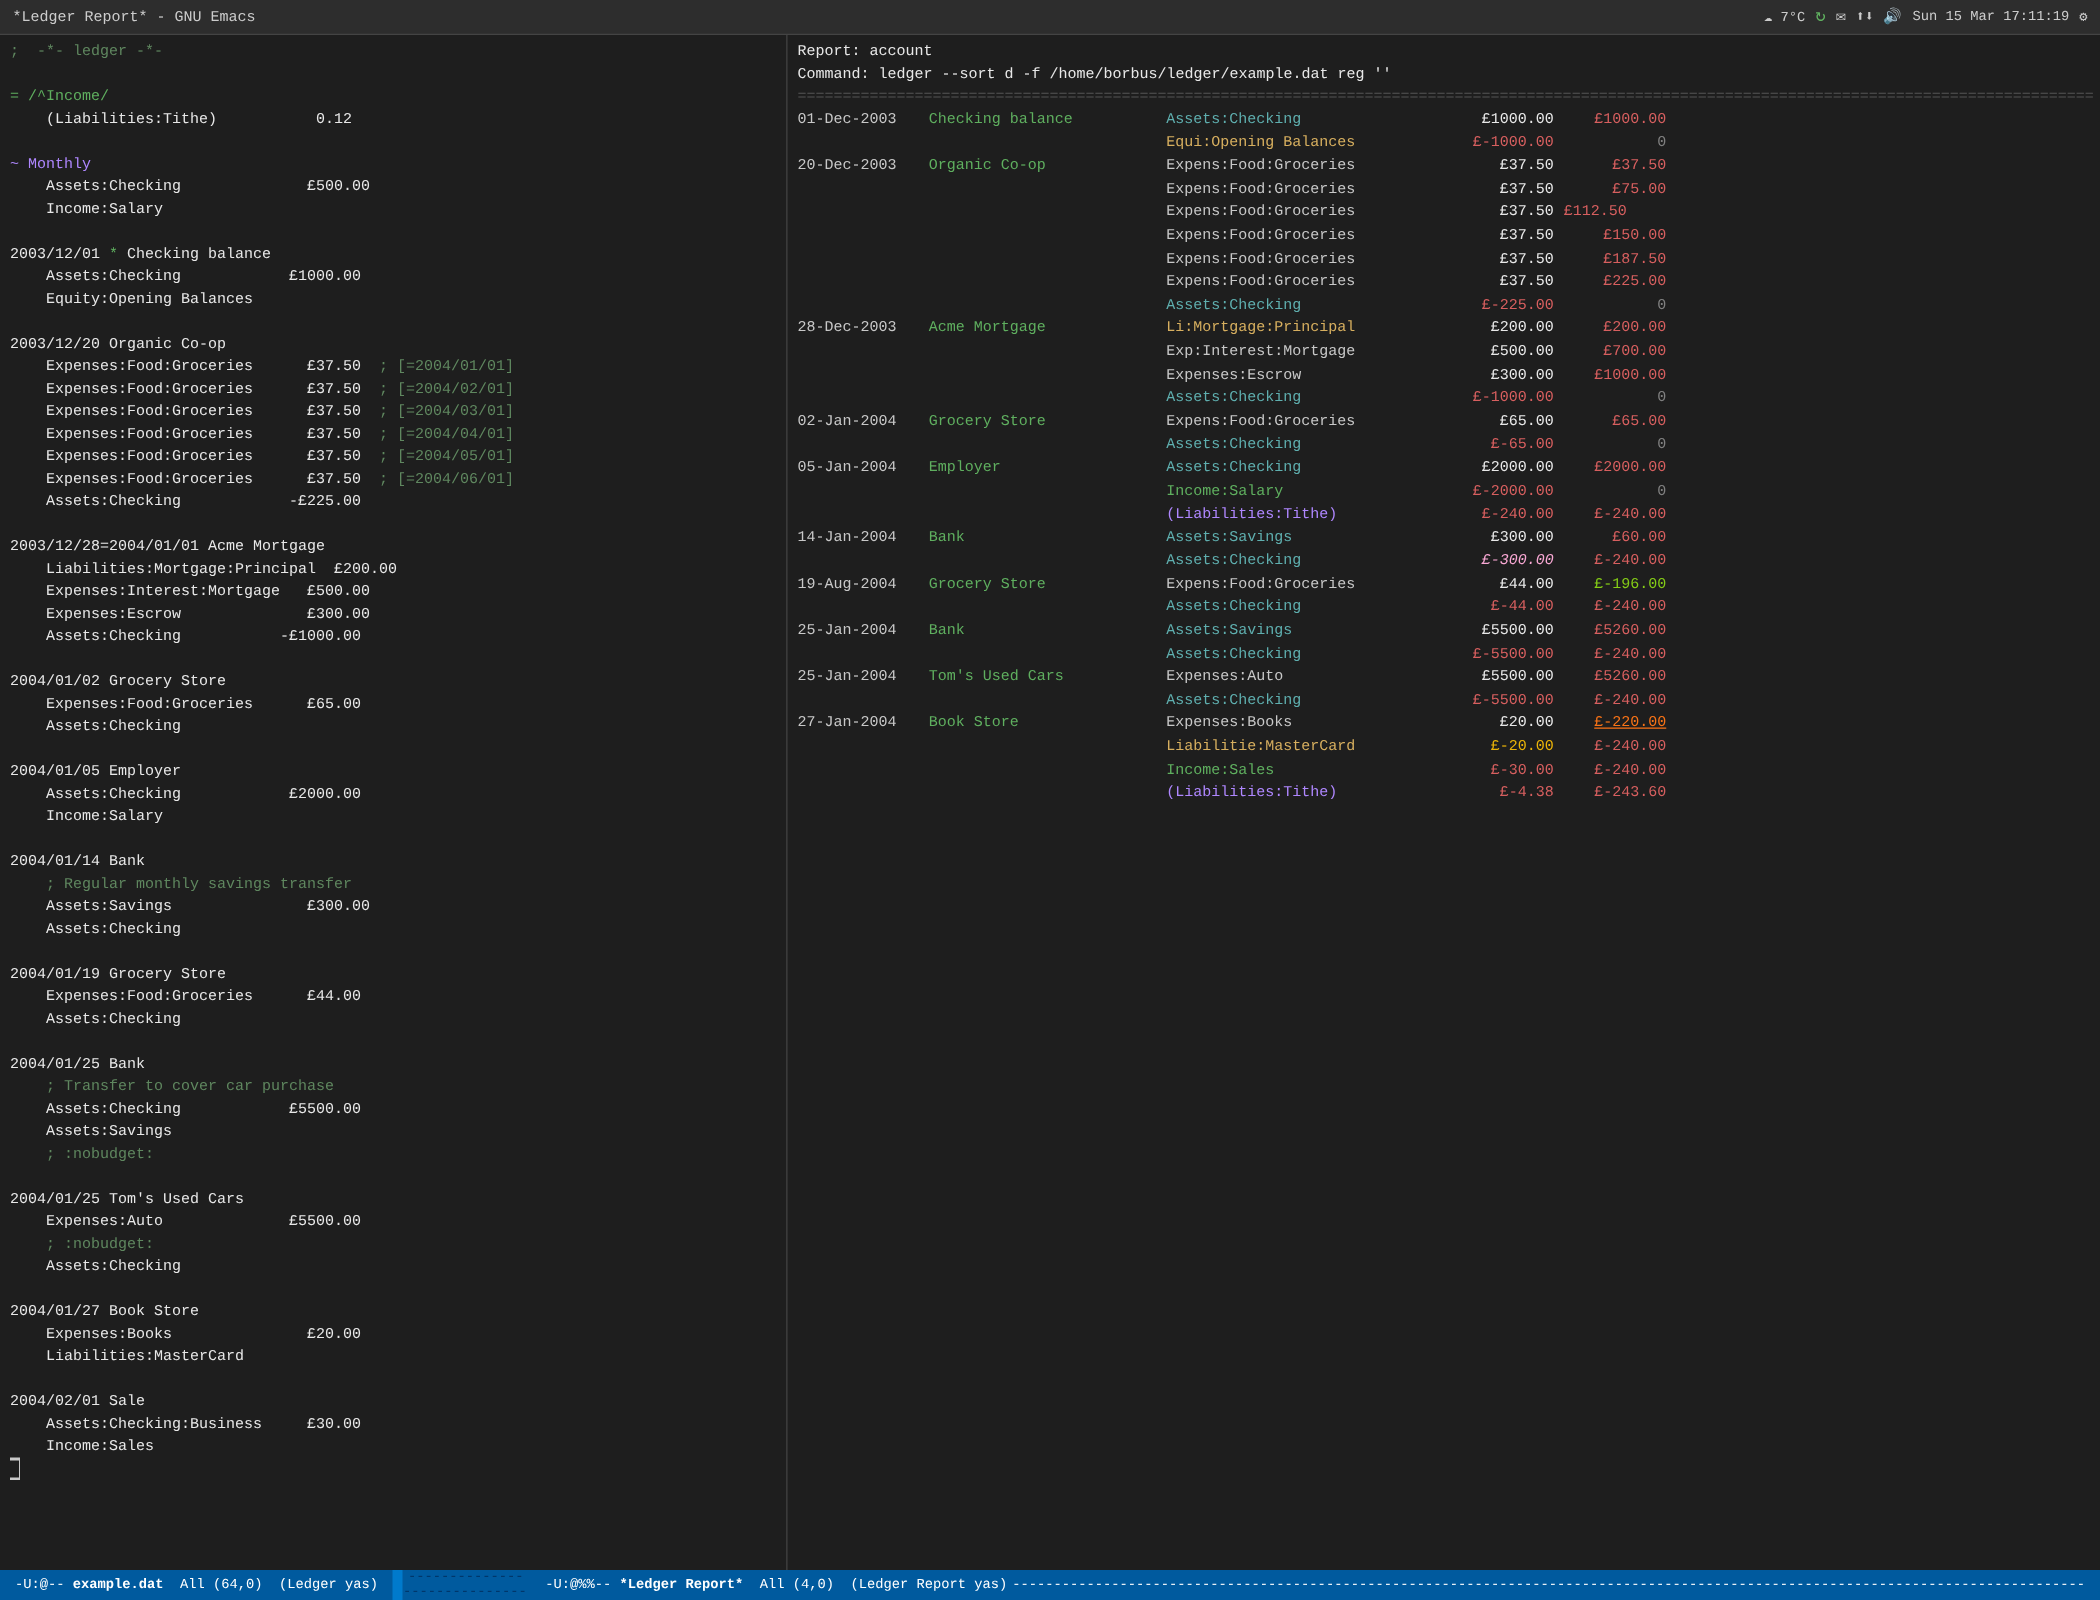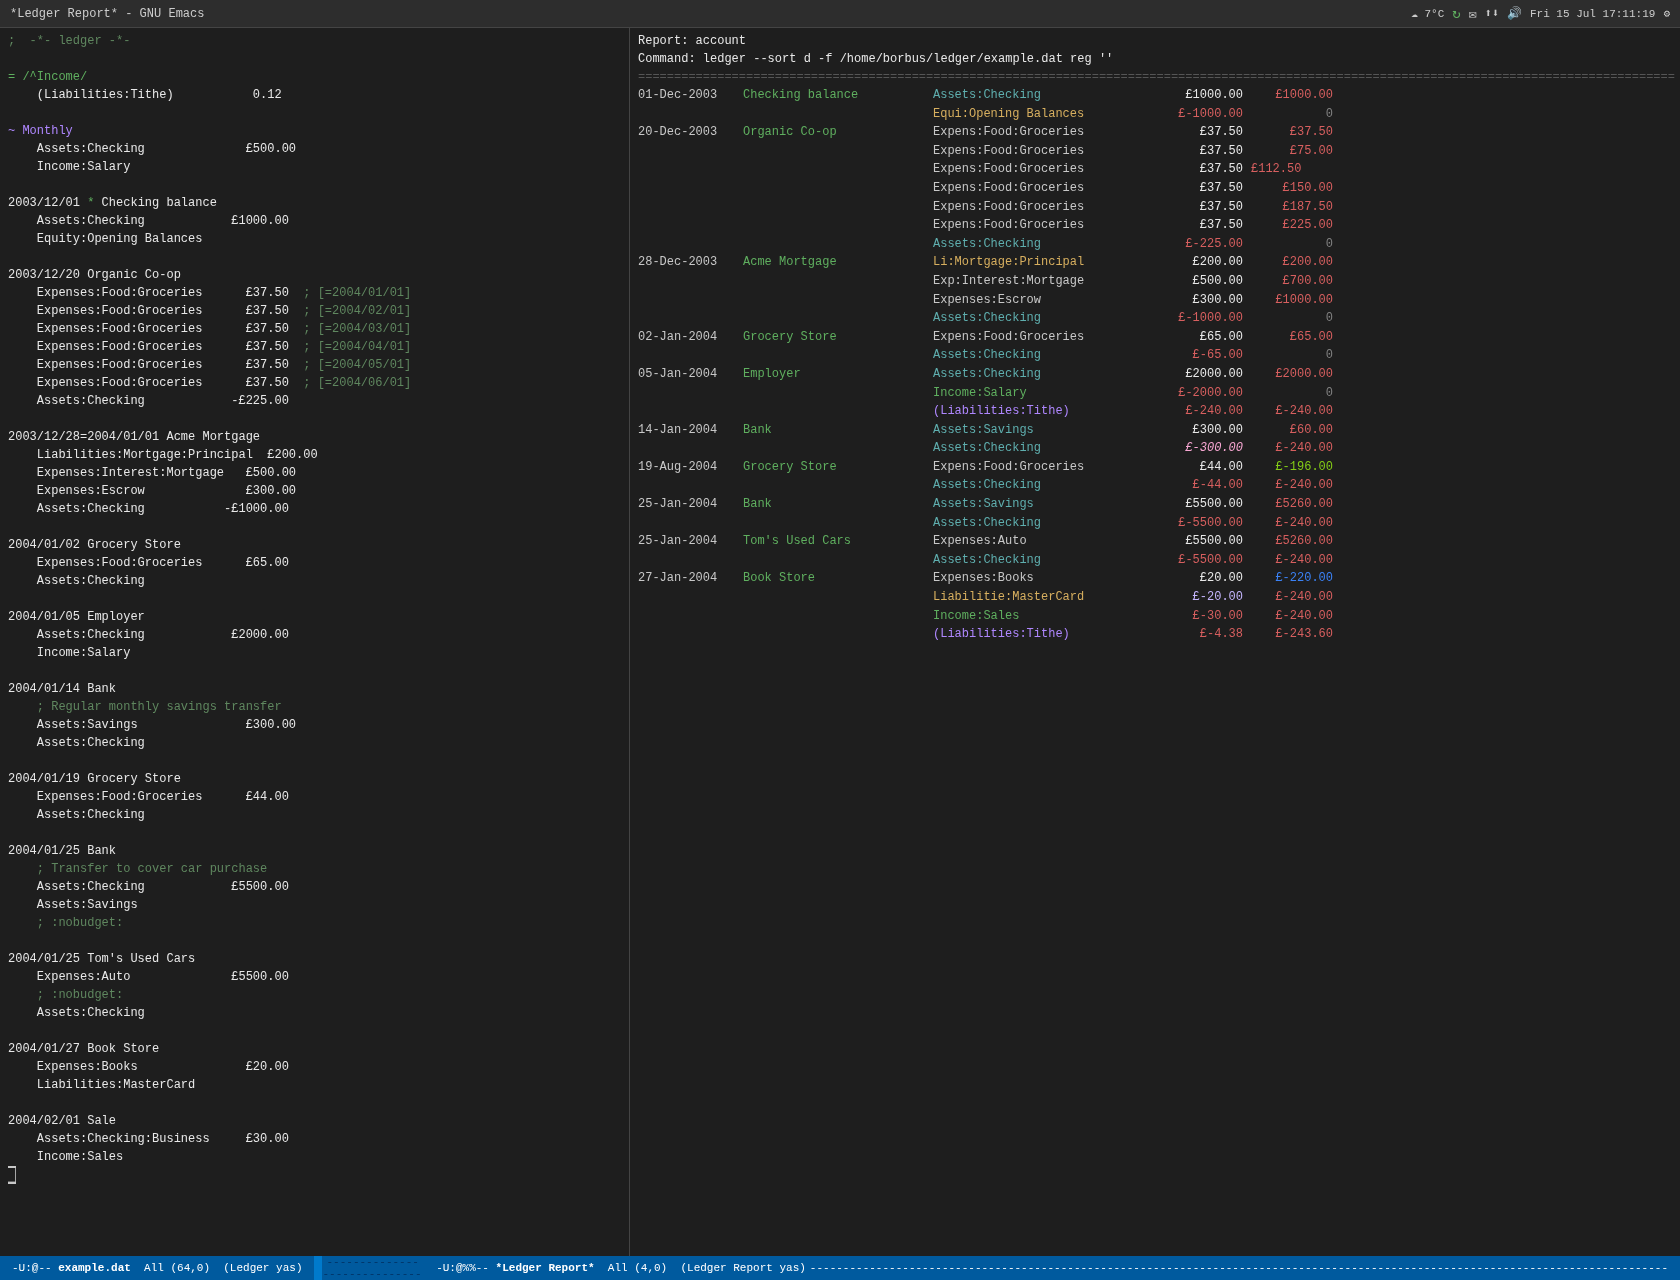--- a/index.html
+++ b/index.html
@@ -120,21 +120,21 @@
 <body>
 
 <div id="titlebar">
   <div id="titlebar-left">*Ledger Report* - GNU Emacs</div>
   <div id="titlebar-right">
     <span>☁ 7°C</span>
     <span style="color:#5faf5f; font-size:14px;">↻</span>
     <span style="font-size:13px;">✉</span>
     <span style="font-size:12px;">⬆⬇</span>
     <span style="font-size:12px;">🔊</span>
-    <span>Fri 15 Jul  17:11:19</span>
+    <span>Sun 15 Mar  17:11:19</span>
     <span style="cursor:pointer;">⚙</span>
   </div>
 </div>
 
 <div id="editor-area">
 
   <div id="left-pane">
     <div class="pane-content">
       <pre><span class="comment">;  -*- ledger -*-</span>
 
@@ -391,27 +391,27 @@
             <span style="min-width:190px; display:inline-block;"></span>
             <span style="color:#5fafaf; min-width:220px; display:inline-block;">Assets:Checking</span>
             <span style="color:#d75f5f; min-width:90px; display:inline-block; text-align:right;">£-5500.00</span>
             <span style="color:#d75f5f; min-width:90px; display:inline-block; text-align:right; padding-left:8px;">£-240.00</span>
           </div>
           <div style="display: flex; font-family: &quot;Courier New&quot;, monospace; font-size: 12px; line-height: 1.55; white-space: nowrap;">
             <span style="color:#c8c8c8; min-width:105px; display:inline-block;">27-Jan-2004</span>
             <span style="color:#5faf5f; min-width:190px; display:inline-block;">Book Store</span>
             <span style="color:#c8c8c8; min-width:220px; display:inline-block;">Expenses:Books</span>
             <span style="color:#e8e8e8; min-width:90px; display:inline-block; text-align:right;">£20.00</span>
-            <span style="color:#3b82f6; min-width:90px; display:inline-block; text-align:right; padding-left:8px;">£-220.00</span>
+            <span style="color:#f97316; min-width:90px; display:inline-block; text-align:right; padding-left:8px;text-decoration:underline;">£-220.00</span>
           </div>
           <div style="display: flex; font-family: &quot;Courier New&quot;, monospace; font-size: 12px; line-height: 1.55; white-space: nowrap;">
             <span style="min-width:105px; display:inline-block;"></span>
             <span style="min-width:190px; display:inline-block;"></span>
             <span style="color:#d7af5f; min-width:220px; display:inline-block;">Liabilitie:MasterCard</span>
-            <span style="color:#c4b5fd; min-width:90px; display:inline-block; text-align:right;">£-20.00</span>
+            <span style="color:#eab308; min-width:90px; display:inline-block; text-align:right;">£-20.00</span>
             <span style="color:#d75f5f; min-width:90px; display:inline-block; text-align:right; padding-left:8px;">£-240.00</span>
           </div>
           <div style="display: flex; font-family: &quot;Courier New&quot;, monospace; font-size: 12px; line-height: 1.55; white-space: nowrap;">
             <span style="min-width:105px; display:inline-block;"></span>
             <span style="min-width:190px; display:inline-block;"></span>
             <span style="color:#5faf5f; min-width:220px; display:inline-block;">Income:Sales</span>
             <span style="color:#d75f5f; min-width:90px; display:inline-block; text-align:right;">£-30.00</span>
             <span style="color:#d75f5f; min-width:90px; display:inline-block; text-align:right; padding-left:8px;">£-240.00</span>
           </div>
           <div style="display: flex; font-family: &quot;Courier New&quot;, monospace; font-size: 12px; line-height: 1.55; white-space: nowrap;">

